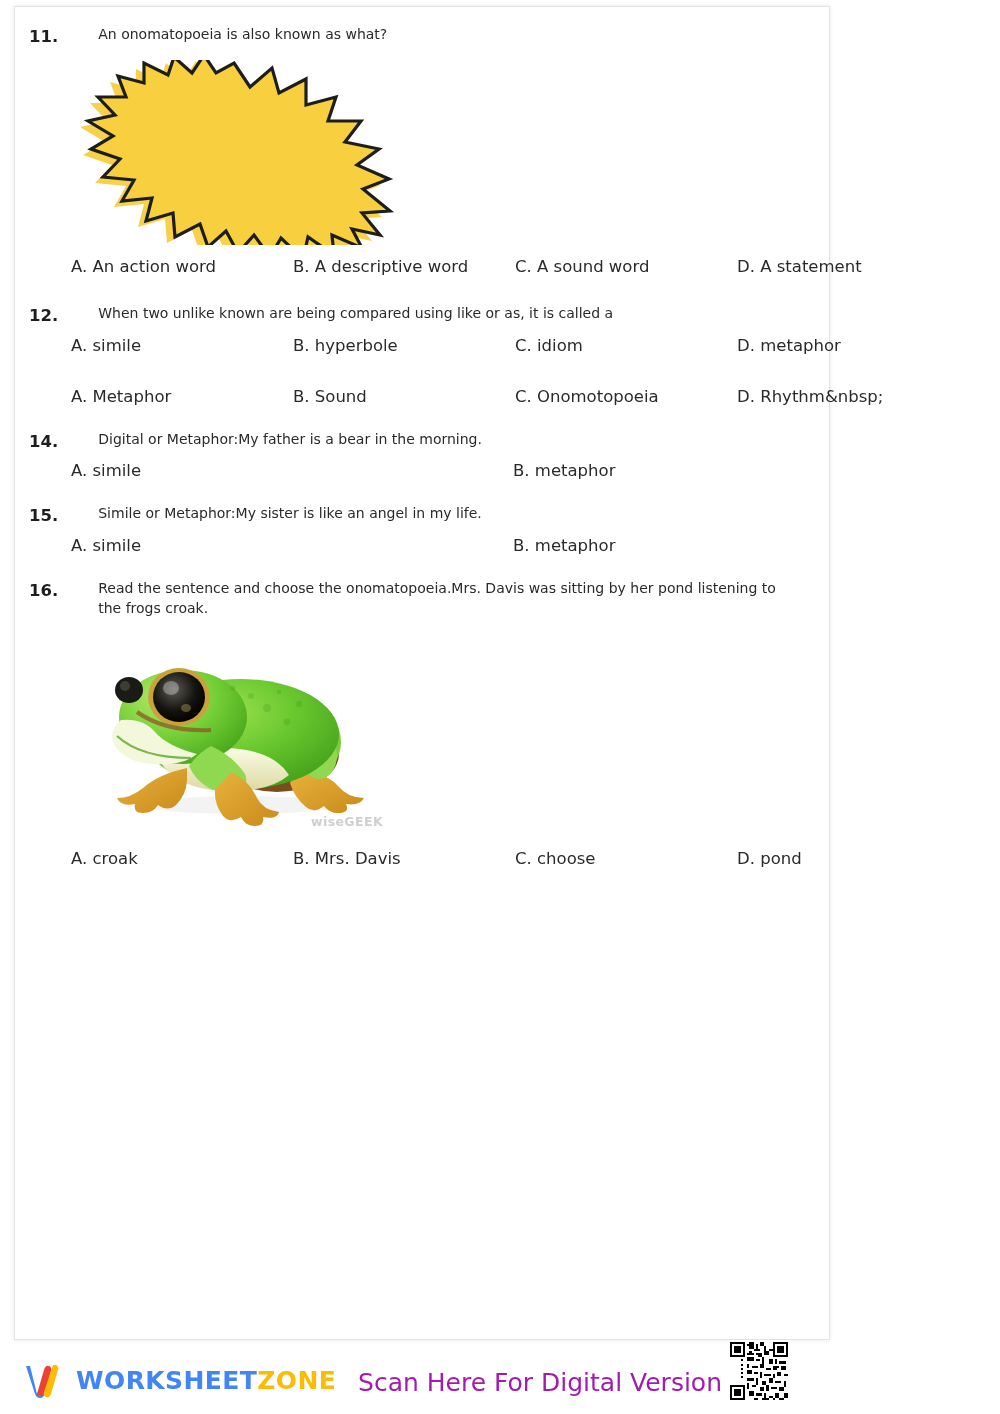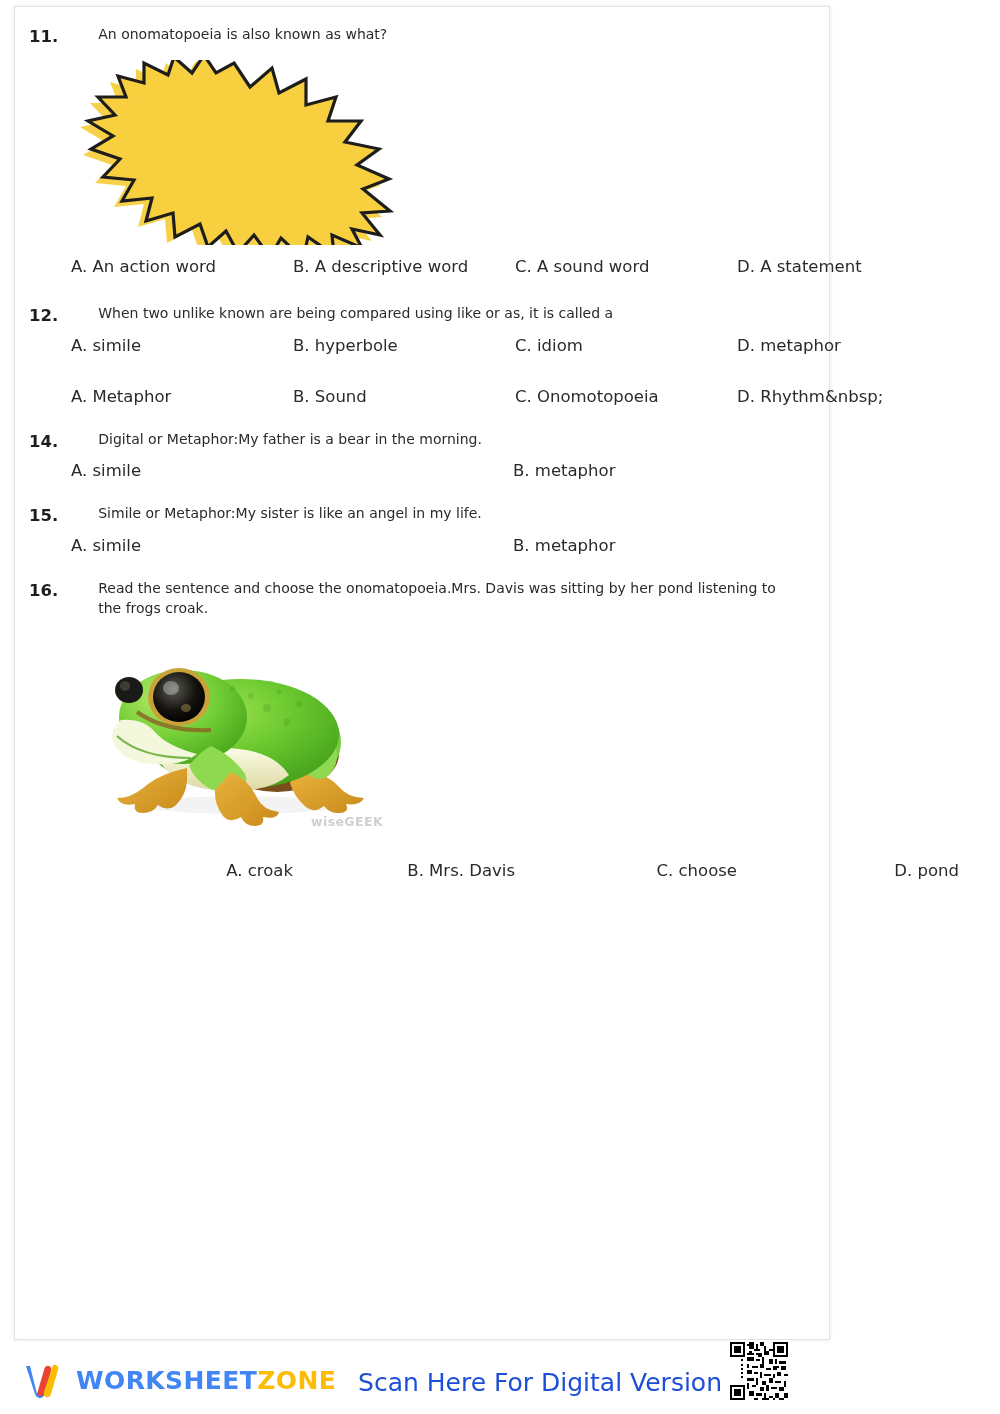--- a/index.html
+++ b/index.html
@@ -108,21 +108,21 @@
     font-weight: bold;
     letter-spacing: 0.4px;
   }
   .logo-text .lt-blue   { color: #4285f4; }
   .logo-text .lt-yellow { color: #fbbc05; }
 
   .scan {
     position: absolute;
     right: 74px; bottom: 17px;
     font-size: 25px;
-    color: #1d4ed8;
+    color: #a21caf;
     font-weight: 400;
     white-space: nowrap;
   }
   .qr {
     position: absolute;
     right: 6px; bottom: 12px;
     width: 62px; height: 62px;
   }
 </style>
 </head>
@@ -286,21 +286,21 @@
               <circle cx="142" cy="46" r="2.6"></circle>
               <circle cx="188" cy="50" r="2.4"></circle>
             </g>
           </svg>
           <div class="frog-watermark">
             <span class="wise">wiseGEEK</span>
           </div>
         </div>
       </div>
 
-      <div class="options four" style="margin-top:34px;text-align:right;">
+      <div class="options four" style="margin-top:22px;">
         <span class="opt">A. croak</span>
         <span class="opt">B. Mrs. Davis</span>
         <span class="opt">C. choose</span>
         <span class="opt">D. pond</span>
       </div>
     </div>
 
   </div>
 </div>
 

